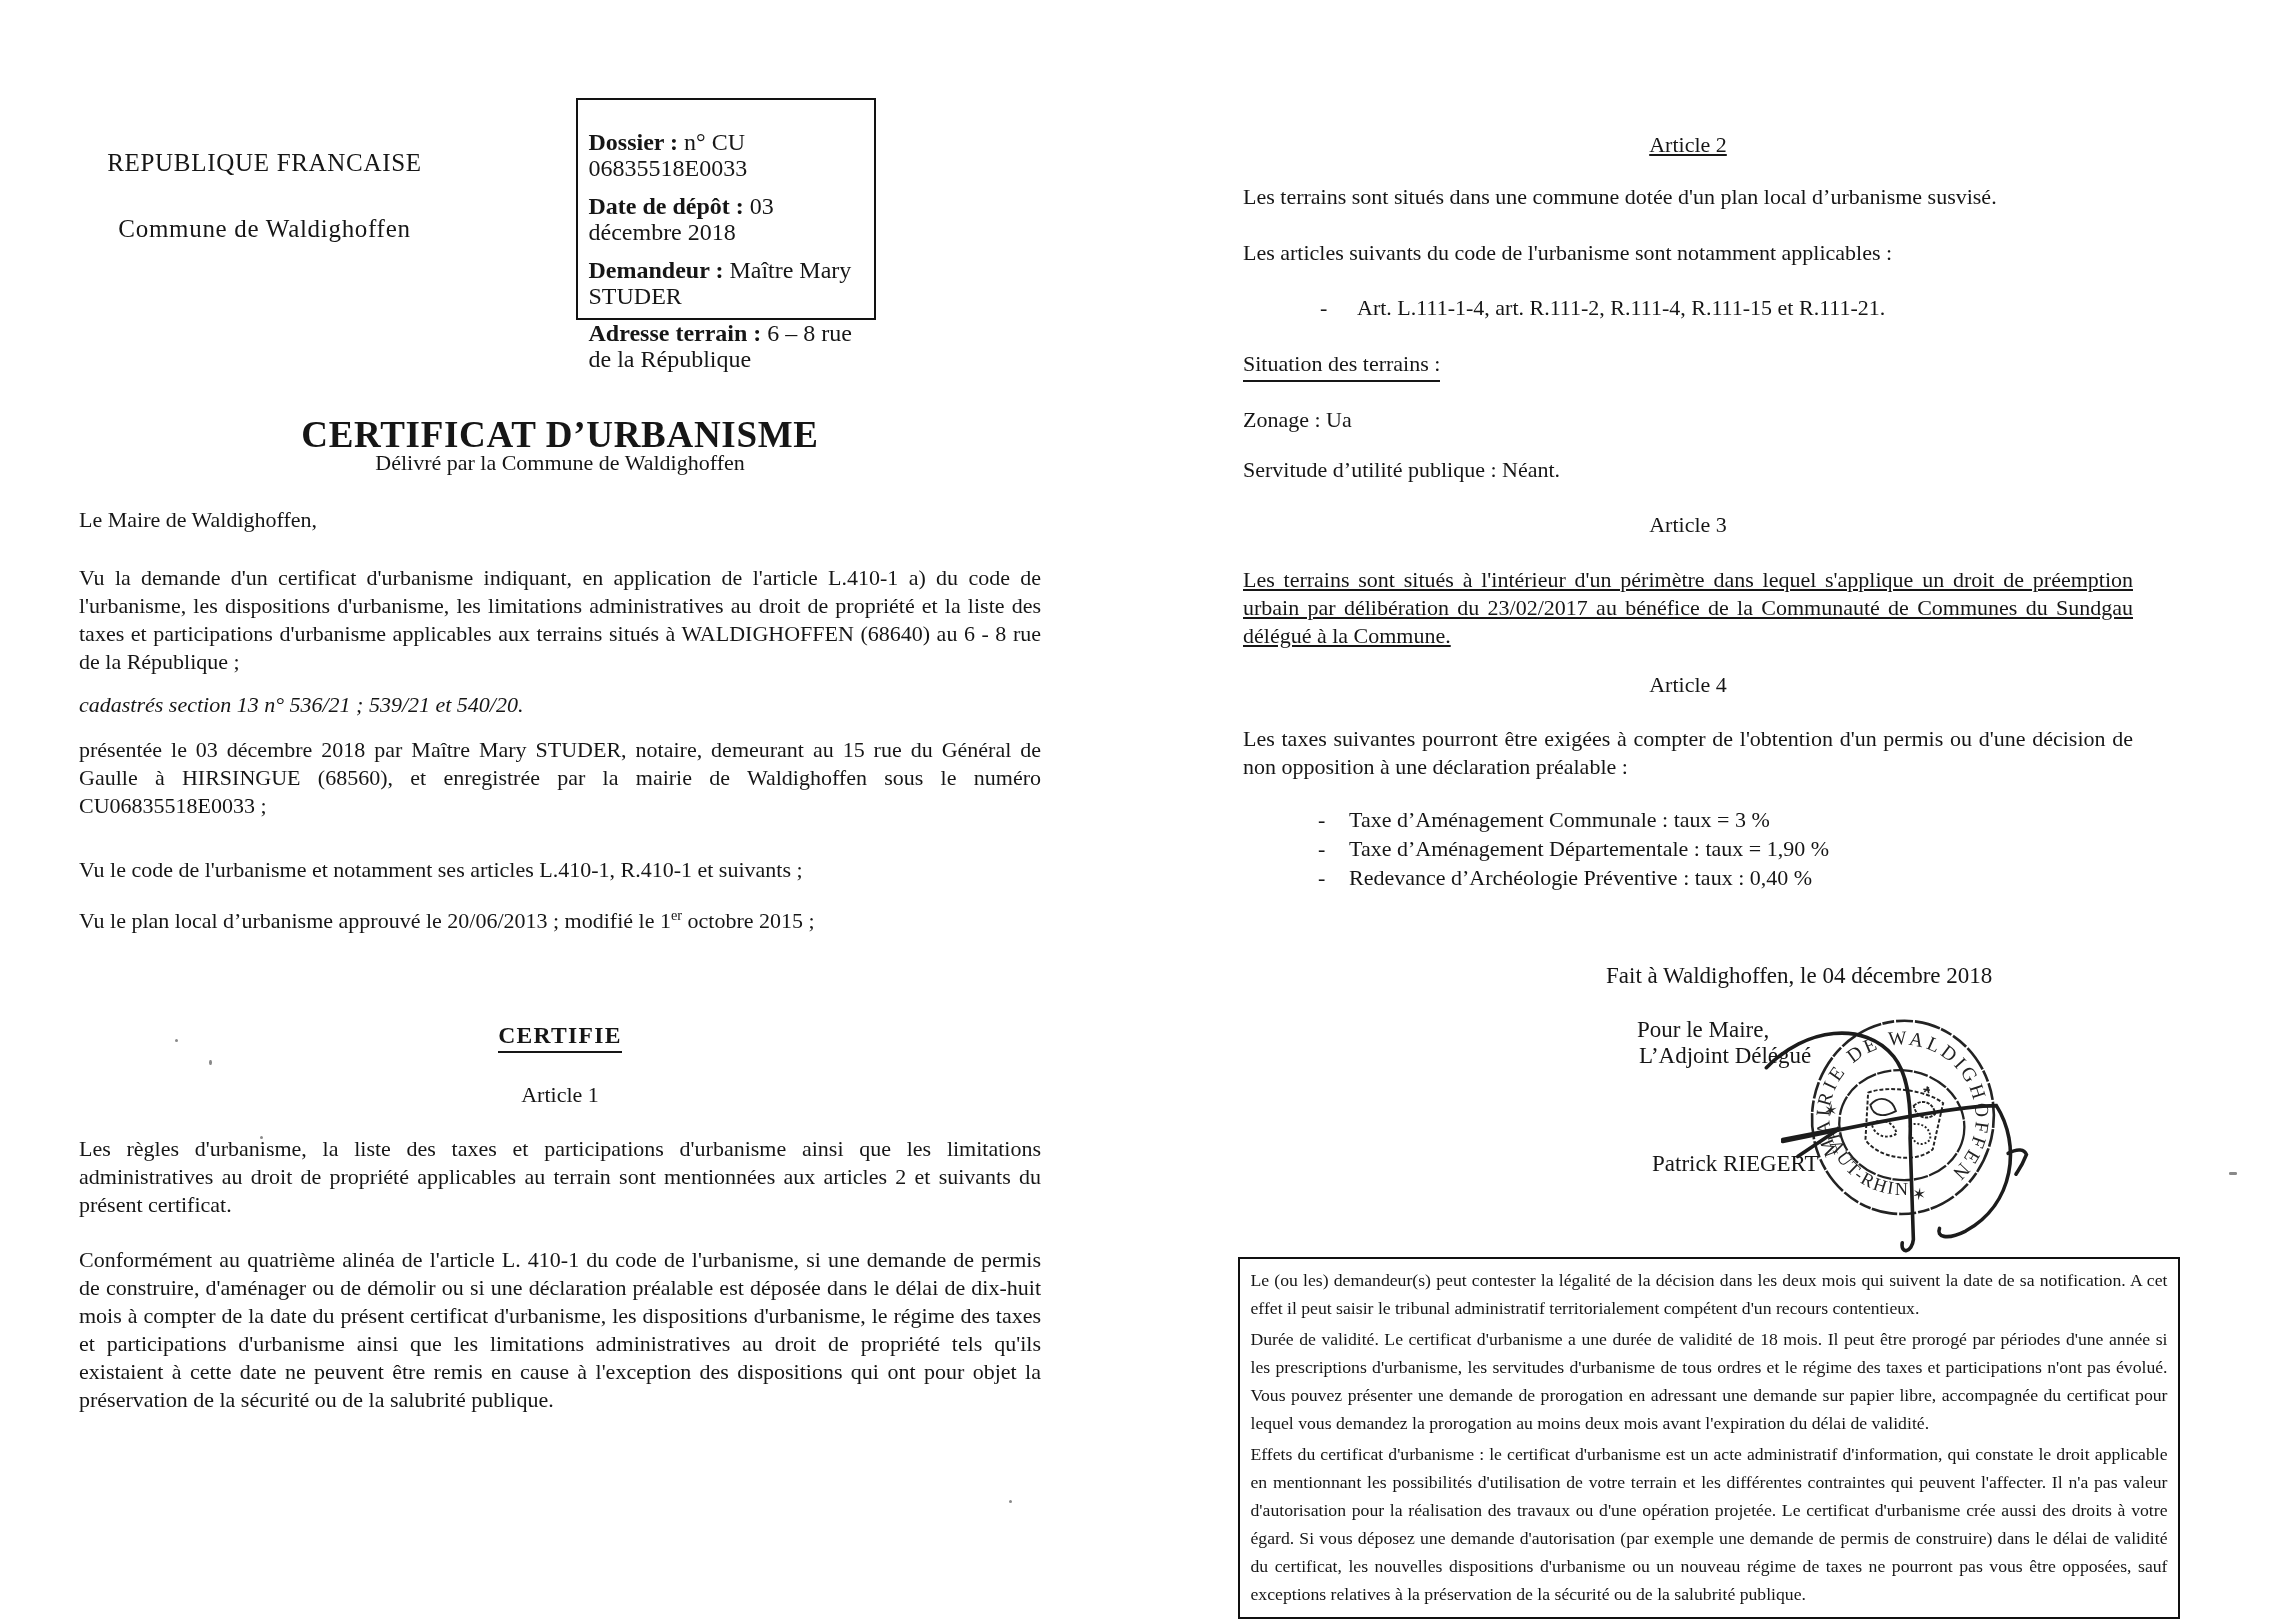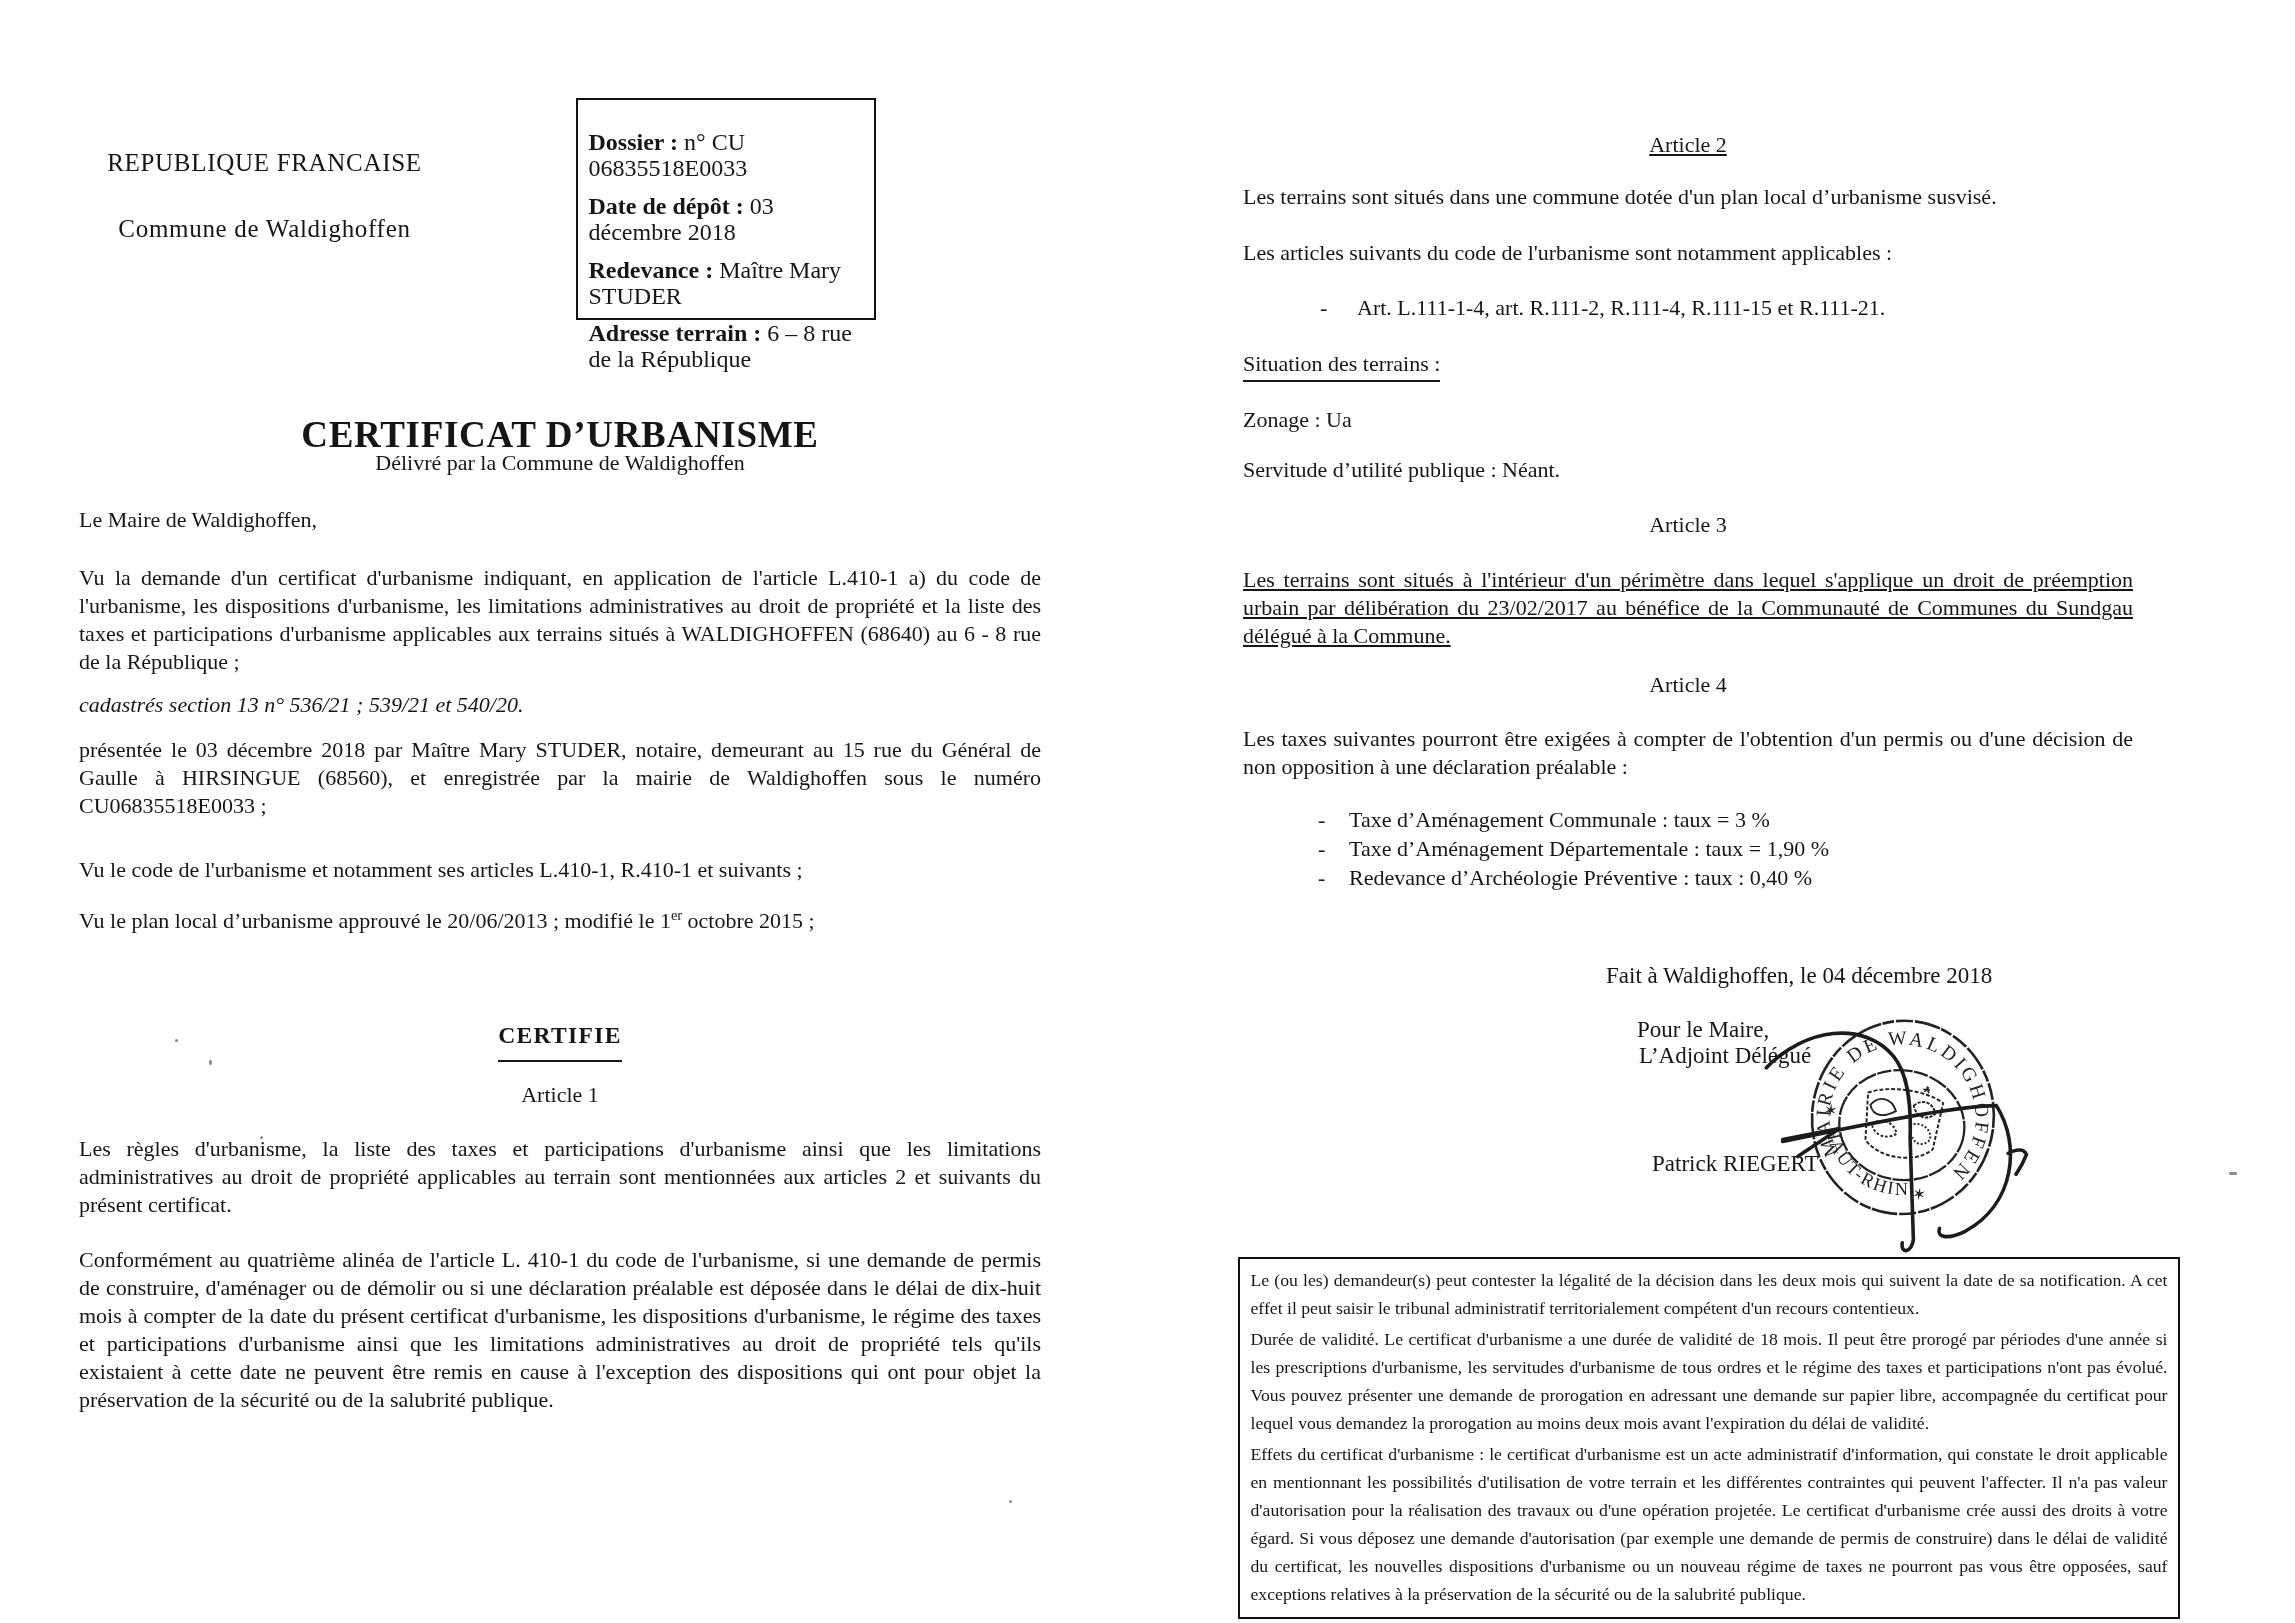--- a/index.html
+++ b/index.html
@@ -15,21 +15,21 @@
   .bold{font-weight:bold;}
   .heading{font-size:22px;}
   .doc-title{font-size:37px;font-weight:bold;letter-spacing:0.7px;}
   .doc-subtitle{font-size:22px;}
   .hdr{font-size:25px;letter-spacing:0.7px;}
   .dossier-box{
     left:576px;top:98px;width:300px;height:222px;box-sizing:border-box;
     border:2.6px solid #121212;padding:29px 9.2px 0 10.5px;
   }
   .dossier-row{font-size:24px;line-height:26px;margin-bottom:11.8px;}
-  .underline-block{display:inline-block;border-bottom:2.6px solid #161616;padding-bottom:11px;}
+  .underline-block{display:inline-block;border-bottom:2.6px solid #161616;padding-bottom:2px;}
   .thin-underline{display:inline-block;border-bottom:2px solid #161616;padding-bottom:2px;}
   .bullet-row{display:flex;}
   .bullet-dash{flex:0 0 37px;}
   .tax-dash{flex:0 0 31px;}
   .footer-box{
     left:1238px;top:1257px;width:942px;box-sizing:border-box;
     border:2.6px solid #101010;padding:6.5px 10.5px 5.2px 10.5px;
   }
   .footer-box p{margin:0 0 3.3px 0;font-size:17.7px;line-height:28px;text-align:justify;}
   sup.er{font-size:14.4px;vertical-align:super;line-height:0;}
@@ -51,21 +51,21 @@
     <div class="abs dossier-box">
       <div class="dossier-row">
         <span class="bold">Dossier :</span>
         <span>n° CU 06835518E0033</span>
       </div>
       <div class="dossier-row">
         <span class="bold">Date de dépôt :</span>
         <span>03 décembre 2018</span>
       </div>
       <div class="dossier-row">
-        <span class="bold">Redevance :</span>
+        <span class="bold">Demandeur :</span>
         <span>Maître Mary STUDER</span>
       </div>
       <div class="dossier-row">
         <span class="bold">Adresse terrain :</span>
         <span>6 – 8 rue de la République</span>
       </div>
     </div>
 
     <div class="abs doc-title center" style="left:79px;top:413px;width:962px;">CERTIFICAT D’URBANISME</div>
     <div class="abs doc-subtitle center" style="left:79px;top:450px;width:962px;">Délivré par la Commune de Waldighoffen</div>

